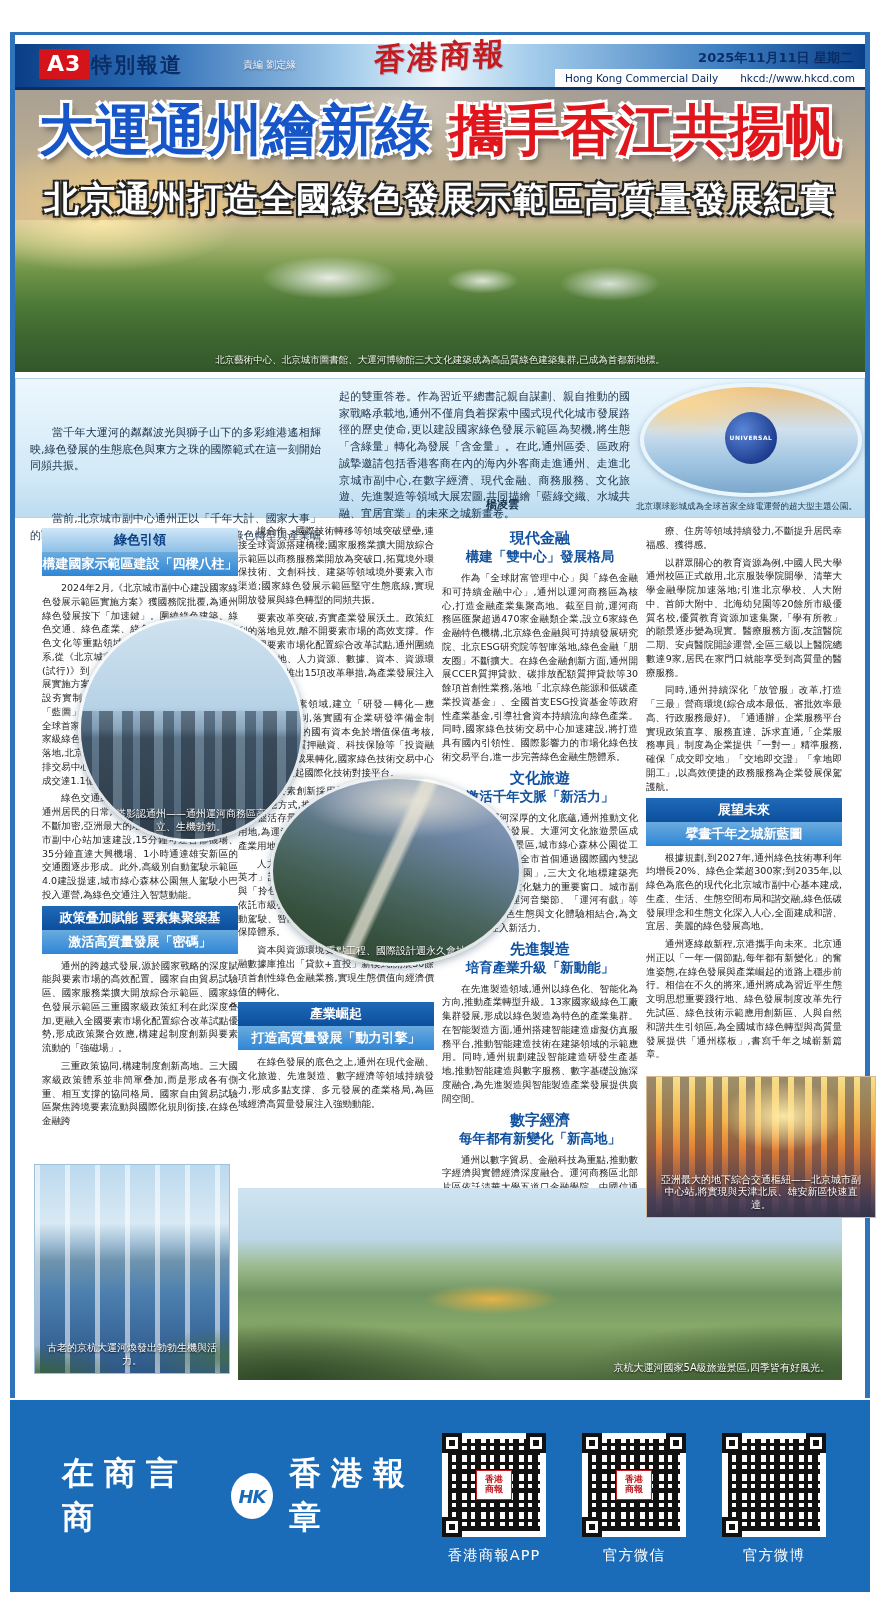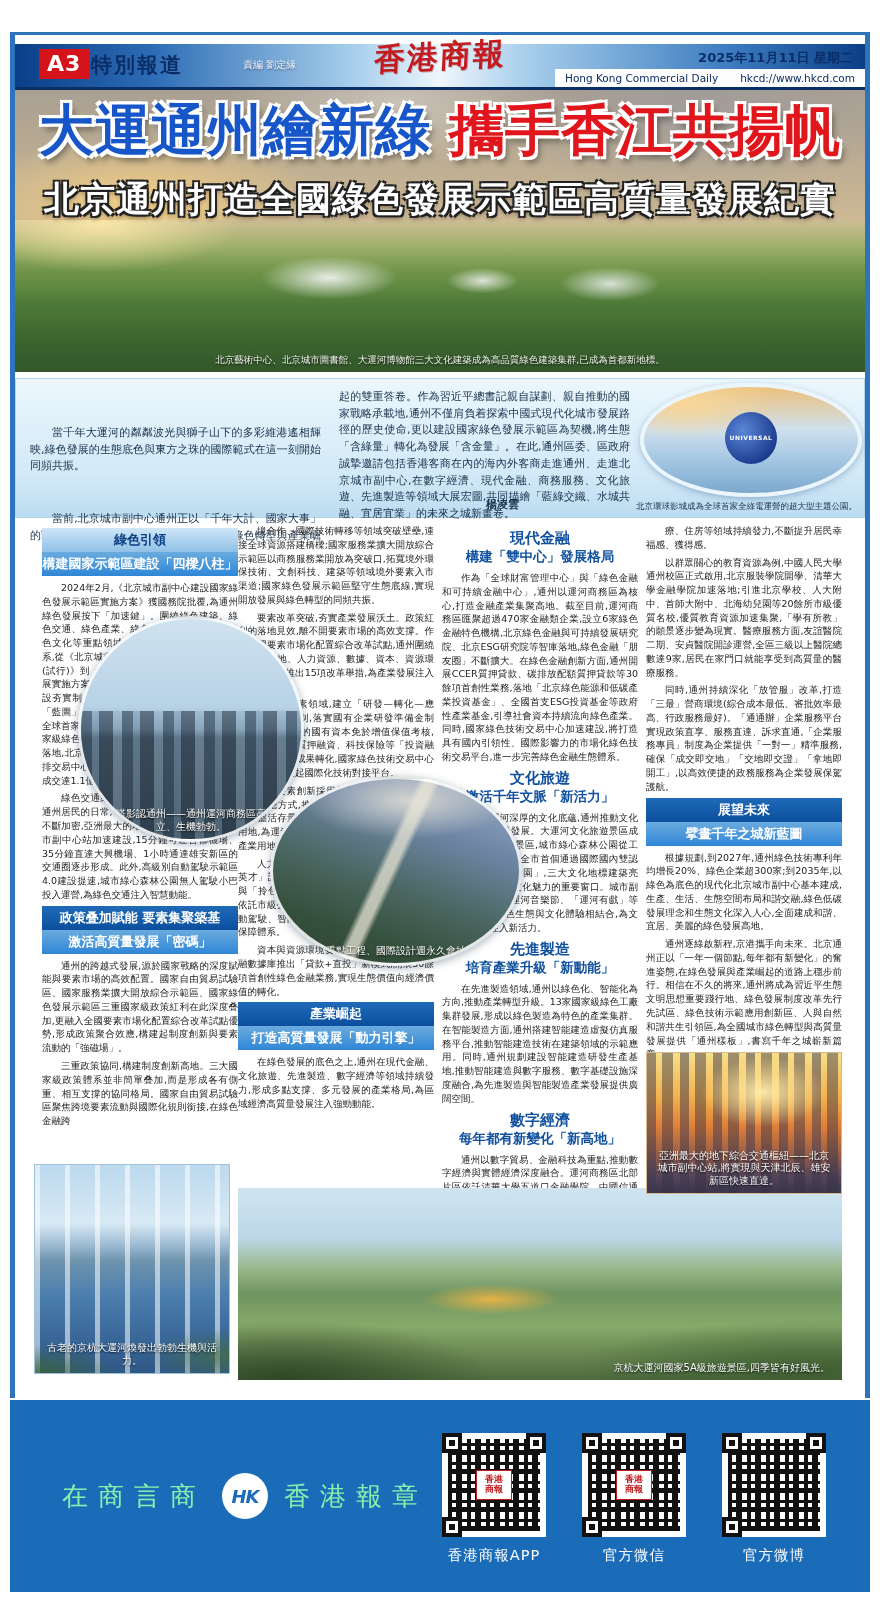--- a/index.html
+++ b/index.html
@@ -106,32 +106,32 @@
       radial-gradient(ellipse 120px 40px at 100% 92%, rgba(70,110,60,.7), transparent 70%),
       repeating-linear-gradient(90deg, rgba(255,255,255,.55) 0 5px, transparent 5px 30px),
       linear-gradient(180deg,#bcd9ee 0%, #d8e9f4 28%, #9fbdd4 38%, #6f94ae 46%, #4c7fae 62%, #3a689a 82%, #2f5886 100%); }
   .boat { position:absolute; left:204px; top:664px; width:604px; height:192px; overflow:hidden; z-index:3;
     background:
       radial-gradient(ellipse 90px 20px at 42% 58%, rgba(236,180,70,.95), transparent 75%),
       radial-gradient(ellipse 280px 80px at 8% 100%, rgba(45,70,38,.95), transparent 75%),
       radial-gradient(ellipse 320px 70px at 95% 96%, rgba(60,92,48,.9), transparent 75%),
       linear-gradient(180deg,#cfe4f0 0%, #bcd7e8 26%, #9ab88a 42%, #6f9460 55%, #87a969 72%, #4e6b3e 100%); }
   .boat .photo-cap { text-align:right; right:12px; left:40%; }
-  .sunset { position:absolute; left:612px; top:528px; width:196px; height:142px; overflow:hidden; z-index:3;
+  .sunset { position:absolute; left:612px; top:552px; width:230px; height:142px; overflow:hidden; z-index:3;
     border:1px solid #d8b890;
     background:
       radial-gradient(ellipse 90px 50px at 60% 28%, rgba(255,238,170,.95), transparent 70%),
       repeating-linear-gradient(90deg, rgba(60,55,80,.5) 0 9px, transparent 9px 15px, rgba(50,48,70,.45) 15px 26px, transparent 26px 33px),
       linear-gradient(180deg,#f7e08a 0%, #f2b049 32%, #e08038 52%, #9a5f47 72%, #56455a 88%, #39364a 100%); }
 
   
   .footer { position:absolute; left:10px; right:10px; top:1400px; height:192px; background:#1a6cb8;
     display:flex; align-items:center; justify-content:space-between; padding:0 44px 0 52px; }
   .slogan { display:flex; align-items:center; gap:16px; }
-  .slogan .txt { color:#86efac; font-size:26px; font-weight:400; letter-spacing:10px; }
+  .slogan .txt { color:#ffffff; font-size:32px; font-weight:700; letter-spacing:10px; }
   .logo-circle { width:46px; height:46px; border-radius:50%; background:#fff; display:flex;
     align-items:center; justify-content:center; }
   .logo-circle span { color:#1a6cb8; font-weight:700; font-size:18px; font-style:italic; letter-spacing:-1px; }
   .qr-row { display:flex; gap:36px; margin-top:6px; }
   .qr-block { display:flex; flex-direction:column; align-items:center; }
   .qr { position:relative; width:104px; height:104px; background:#fff; padding:6px; }
   .qr-inner { position:relative; width:92px; height:92px;
     background-image:
       repeating-linear-gradient(0deg,#111 0 5px, transparent 5px 9px, #111 9px 12px, transparent 12px 19px),
       repeating-linear-gradient(90deg,#111 0 4px, transparent 4px 8px, #111 8px 14px, transparent 14px 19px);

